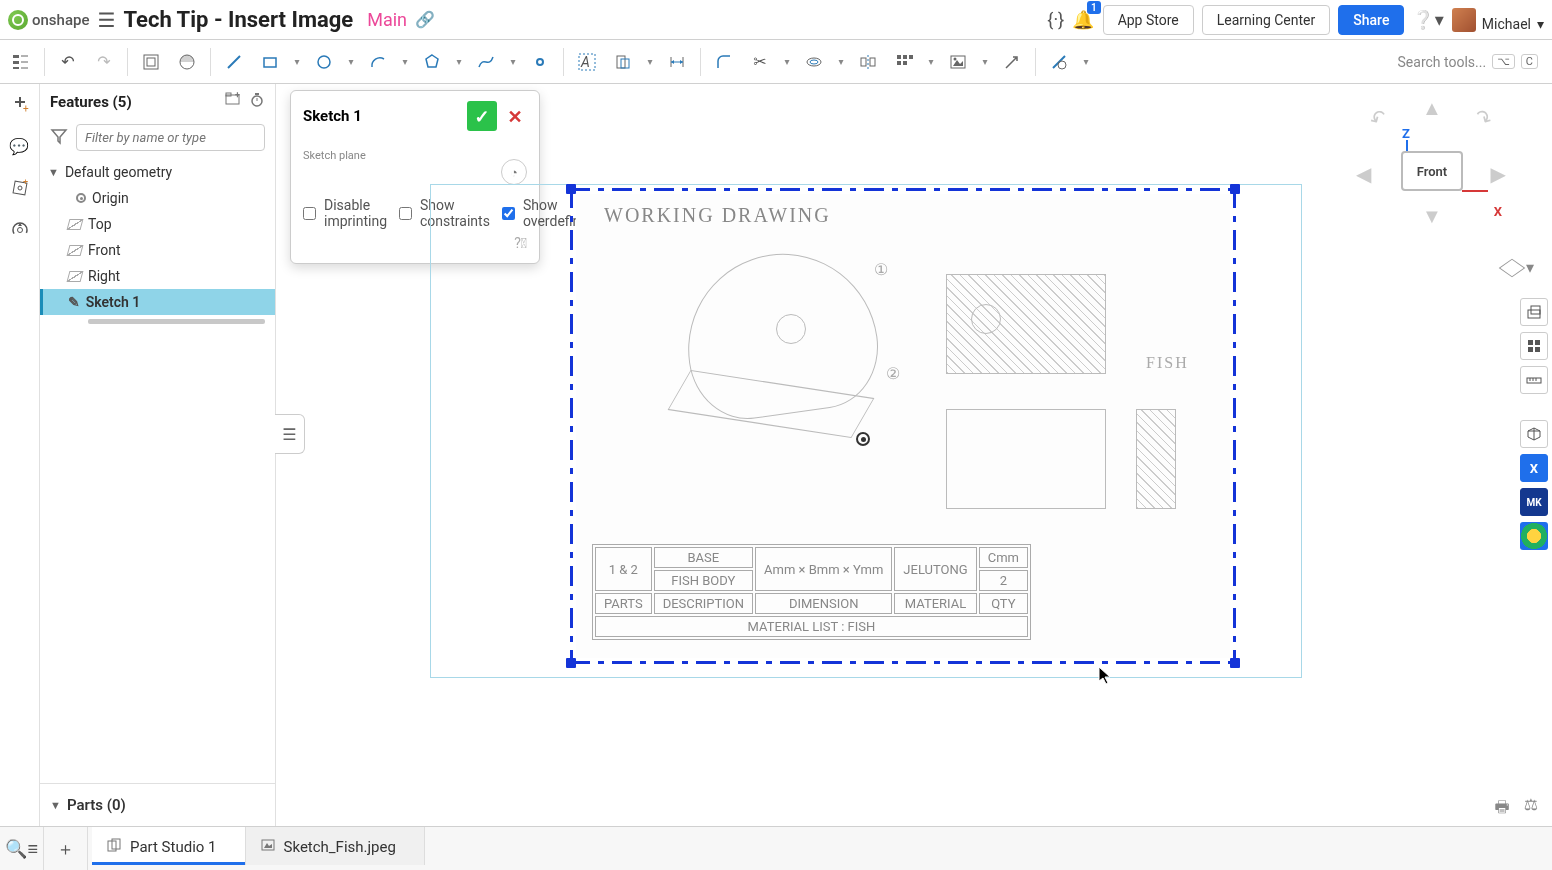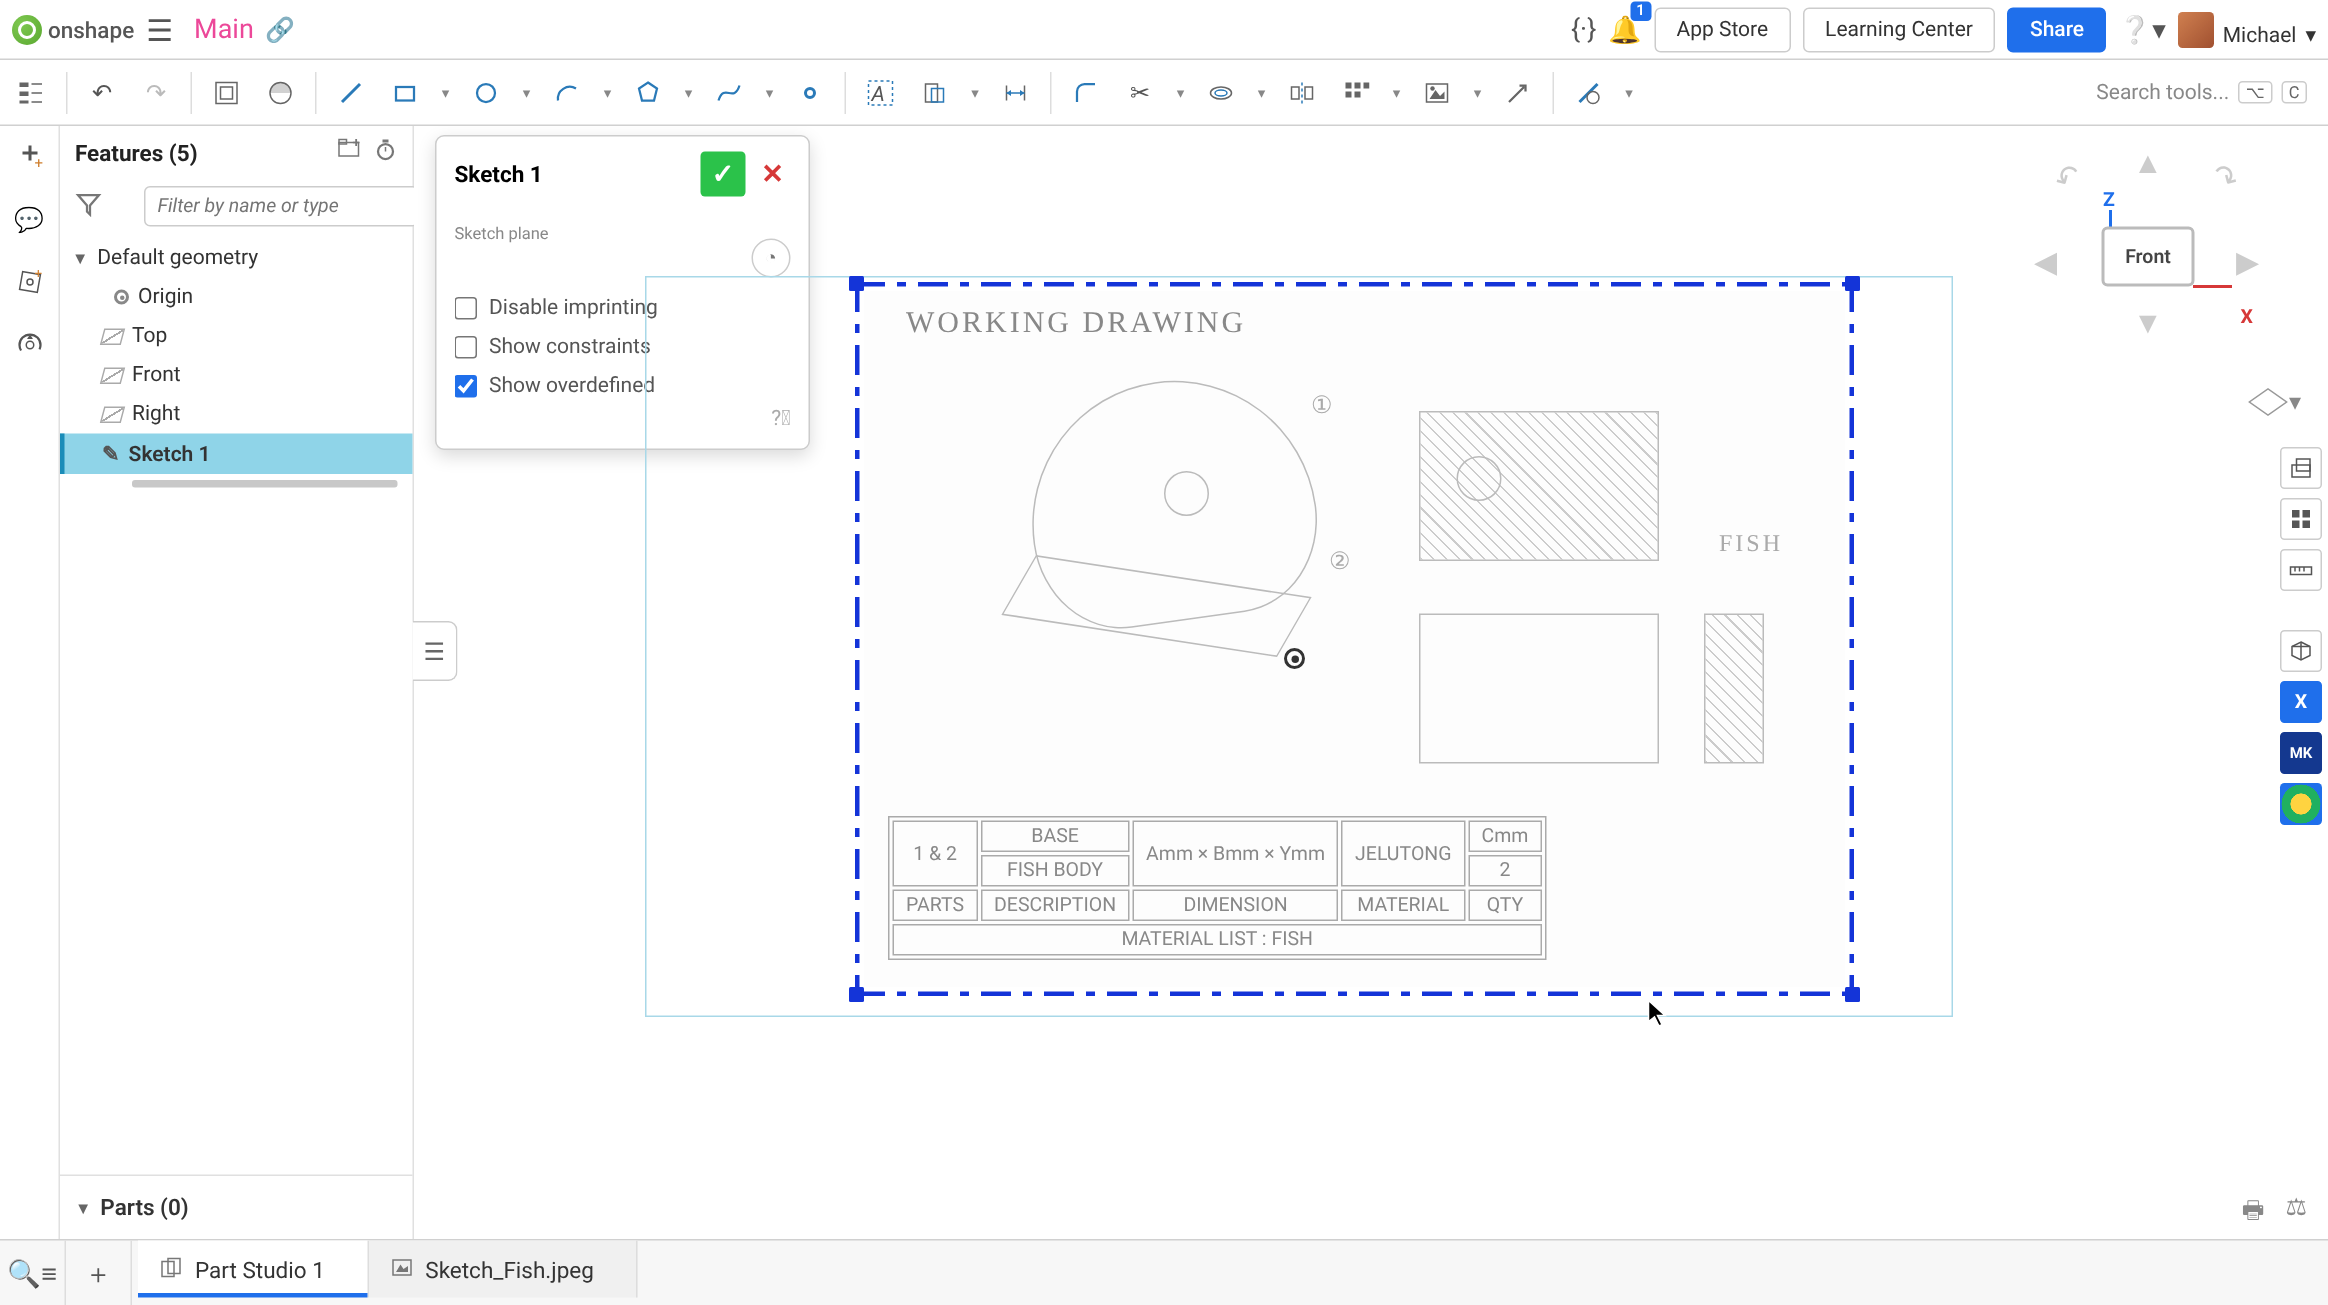--- a/index.html
+++ b/index.html
@@ -35,21 +35,21 @@
 
 
 .left-rail { width: 40px; background: #fff; border-right: 1px solid #e0e0e0; display: flex; flex-direction: column; align-items: center; padding-top: 8px; gap: 18px; }
 .rail-icon { width: 24px; height: 24px; display: flex; align-items: center; justify-content: center; color: #555; font-size: 16px; cursor: pointer; }
 
 
 .feature-panel { width: 236px; border-right: 1px solid #e0e0e0; display: flex; flex-direction: column; background: #fff; }
 .feat-header { display: flex; align-items: center; padding: 8px 10px; gap: 8px; font-weight: 700; font-size: 15px; color: #222; }
 .feat-header-icons { margin-left: auto; display: flex; gap: 8px; color: #777; }
 .feat-filter-row { display: flex; align-items: center; padding: 4px 10px; gap: 8px; }
-.feat-filter { flex: 1; border: 1px solid #ccc; border-radius: 4px; padding: 5px 8px; font-size: 13px; font-style: italic; color: #888; margin-left: 20px; }
+.feat-filter { flex: 1; border: 1px solid #ccc; border-radius: 4px; padding: 5px 8px; font-size: 13px; font-style: italic; color: #888; }
 .tree { padding: 4px 0; font-size: 14px; color: #333; }
 .tree-row { display: flex; align-items: center; padding: 5px 10px 5px 8px; gap: 6px; cursor: pointer; }
 .tree-row.child { padding-left: 28px; }
 .tree-row.grandchild { padding-left: 36px; }
 .tree-row.selected { background: #8fd4e8; font-weight: 600; position: relative; }
 .tree-row.selected::before { content: ''; position: absolute; left: 0; top: 0; bottom: 0; width: 3px; background: #1a8cb8; }
 .tree-plane-icon { width: 14px; height: 11px; border: 1px solid #aaa; background: linear-gradient(to bottom right, transparent 45%, #aaa 45%, #aaa 55%, transparent 55%); transform: skewX(-15deg); }
 .tree-origin-icon { width: 10px; height: 10px; border: 2px solid #888; border-radius: 50%; position: relative; }
 .tree-origin-icon::after { content:''; position:absolute; width:3px; height:3px; background:#888; border-radius:50%; top:2px; left:2px; }
 .tree-sketch-icon { color: #555; font-size: 14px; }
@@ -63,21 +63,21 @@
 
 .sketch-dialog { position: absolute; top: 6px; left: 14px; width: 250px; background: #fff; border: 1px solid #ccc; border-radius: 6px; box-shadow: 0 4px 12px rgba(0,0,0,0.15); }
 .dlg-header { display: flex; align-items: center; padding: 10px 12px; font-weight: 700; font-size: 15px; }
 .dlg-check { width: 30px; height: 30px; background: #2bc24a; color: #fff; display: flex; align-items: center; justify-content: center; font-size: 18px; cursor: pointer; border-radius: 3px; margin-left: auto; }
 .dlg-close { width: 24px; height: 24px; color: #d63838; font-size: 18px; font-weight: 700; display: flex; align-items: center; justify-content: center; cursor: pointer; margin-left: 6px; }
 .dlg-body { padding: 4px 12px 12px; }
 .dlg-label { font-size: 11px; color: #888; margin-bottom: 2px; margin-top: 4px; }
 .dlg-row1 { display: flex; align-items: flex-start; gap: 8px; }
 .dlg-input { flex: 1; border: 1px solid #ccc; border-radius: 4px; padding: 6px 8px; font-size: 14px; display: flex; justify-content: space-between; align-items: center; }
 .dlg-history { width: 26px; height: 26px; border: 1px solid #ccc; border-radius: 50%; display: flex; align-items: center; justify-content: center; color: #777; font-size: 13px; margin-top: 14px; }
-.dlg-checks { margin-top: 12px; display: flex; flex-direction: column; gap: 10px; font-size: 14px; color: #555; }
+.dlg-checks { margin-top: 12px; display: flex; flex-direction: row; gap: 10px; font-size: 14px; color: #555; }
 .dlg-checks label { display: flex; align-items: center; gap: 8px; }
 .dlg-checks input { width: 15px; height: 15px; accent-color: #1f6feb; }
 .dlg-help { text-align: right; color: #aaa; margin-top: 6px; font-size: 14px; }
 
 
 .plane-rect { position: absolute; border: 1px solid #a8d8e8; }
 .dash-border { position: absolute; background: repeating-linear-gradient(to right, #1434d8 0 20px, transparent 20px 28px, #1434d8 28px 34px, transparent 34px 42px); }
 .dash-border.v { background: repeating-linear-gradient(to bottom, #1434d8 0 20px, transparent 20px 28px, #1434d8 28px 34px, transparent 34px 42px); }
 .corner-dot { position: absolute; width: 10px; height: 10px; background: #1434d8; border-radius: 1px; }
 
@@ -128,20 +128,21 @@
 </style>
 </head>
 <body>
 
 <div class="topbar">
   <div class="logo">
     <span class="logo-icon"></span>
     <span>onshape</span>
   </div>
   <span class="hamburger">☰</span>
+  <span class="doc-title">Tech Tip - Insert Image</span>
   <span class="branch">Main</span>
   <span class="link-icon">🔗</span>
   <div class="topbar-spacer"></div>
   <span class="topbar-icon">{·}</span>
   <span class="topbar-icon">🔔<span class="badge">1</span></span>
   <button class="topbar-btn">App Store</button>
   <button class="topbar-btn">Learning Center</button>
   <button class="topbar-btn share-btn">Share</button>
   <span class="topbar-icon">❔▾</span>
   <div class="user">

